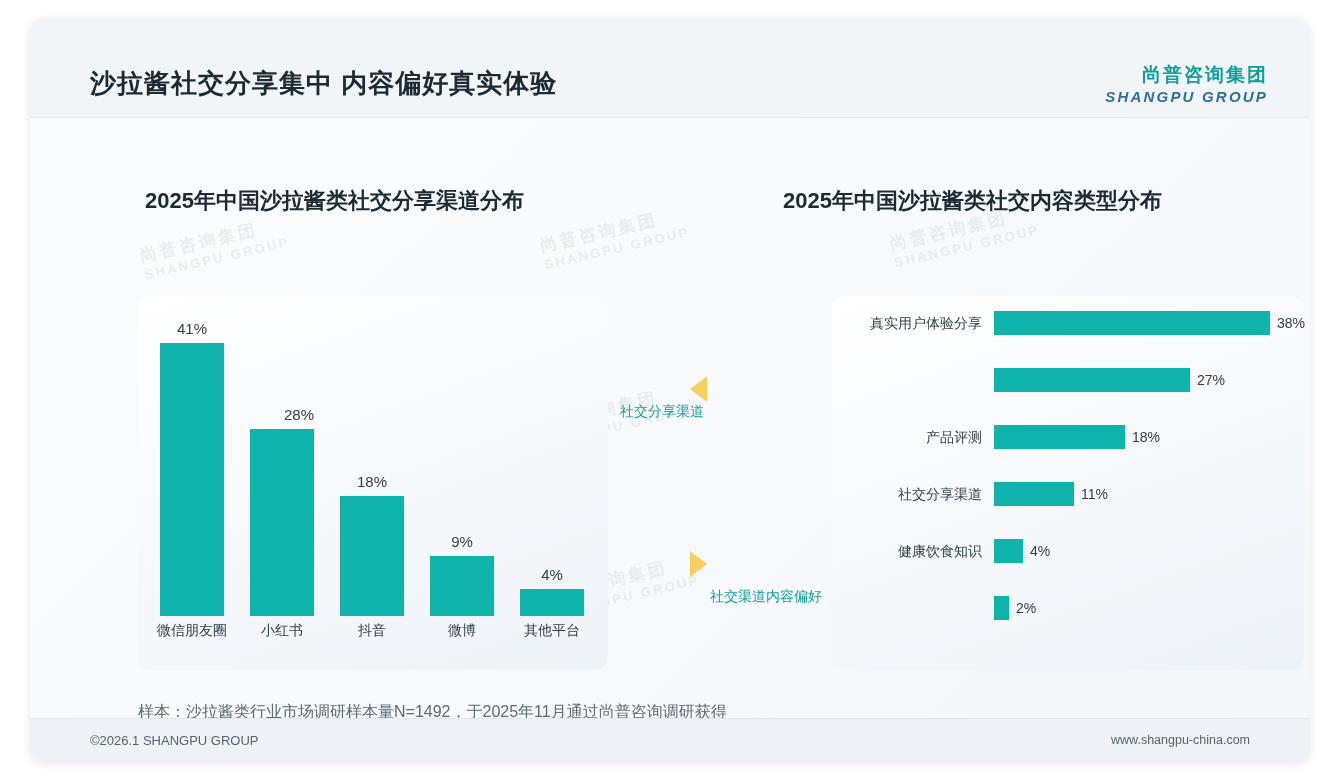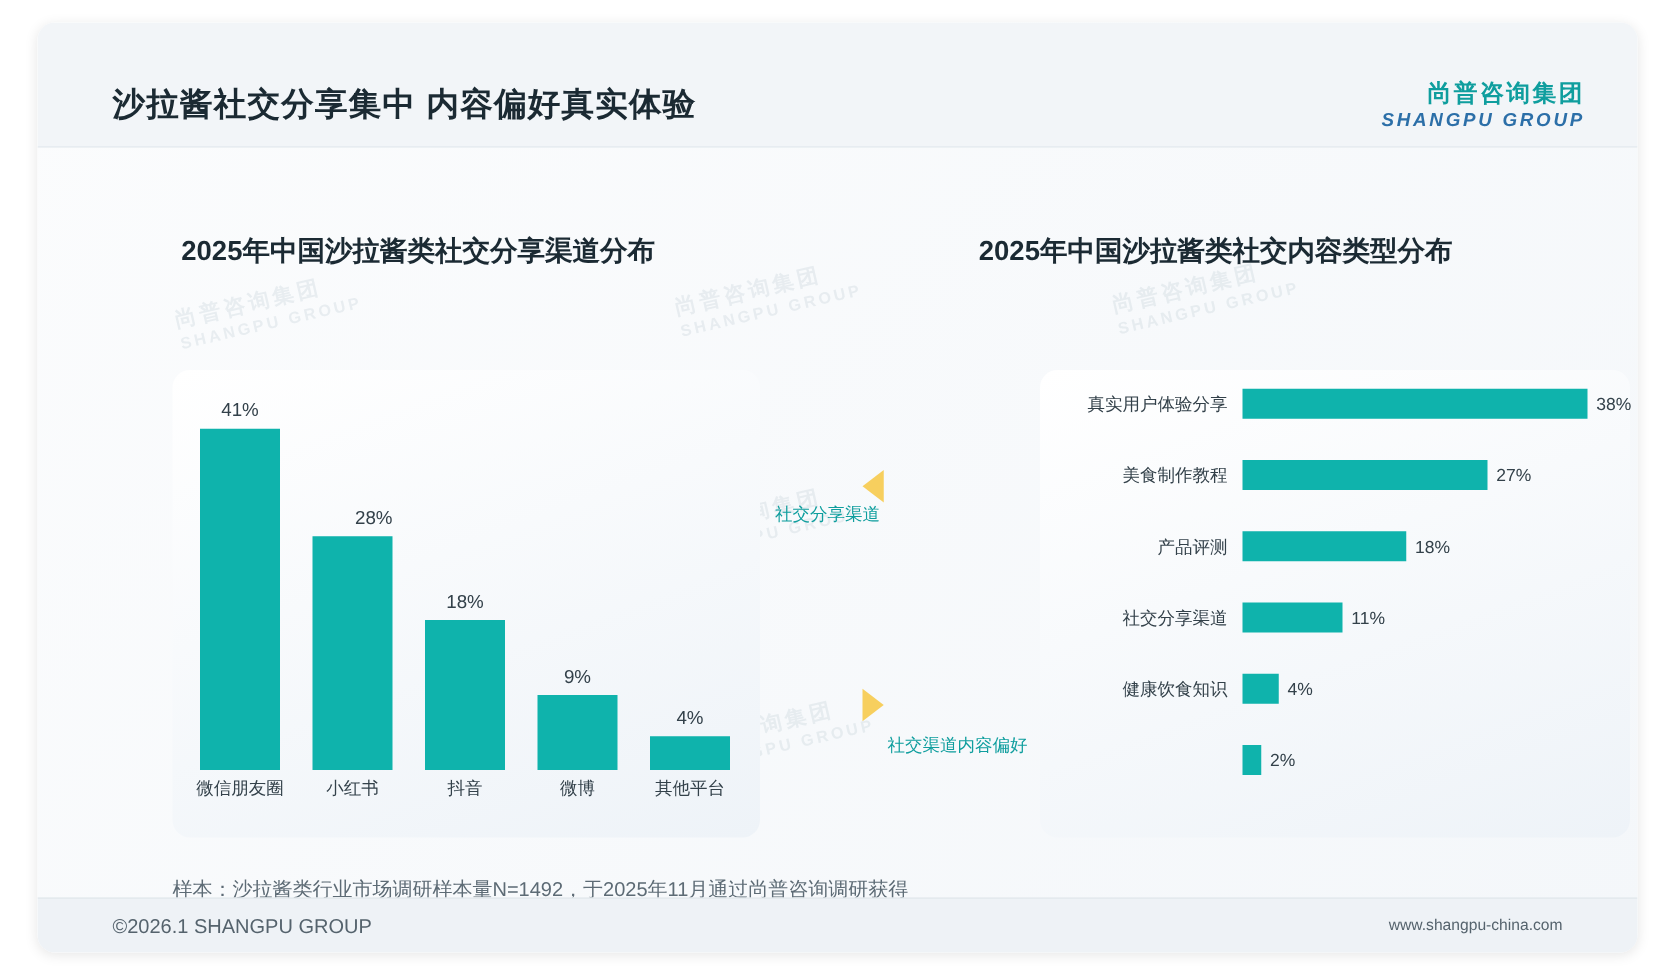--- a/index.html
+++ b/index.html
@@ -112,21 +112,21 @@
 
   
   .source-note {
     position: absolute; left: 108px; top: 684px;
     font-size: 16px; color: #5d6b75;
   }
   .footer-bar {
     position: absolute; left: 0; bottom: 0; width: 100%; height: 44px;
     background: #eef2f6; border-top: 1px solid #e1e7ec;
   }
-  .copyright { position: absolute; left: 60px; top: 14px; font-size: 16px; color: #55636d; }
+  .copyright { position: absolute; left: 60px; top: 14px; font-size: 13px; color: #55636d; }
   .website  { position: absolute; right: 60px; top: 14px; font-size: 12.5px; color: #55636d; }
 </style>
 </head>
 <body>
 
 <div id="slide">
 
   <div class="header">
     <div class="header-title">沙拉酱社交分享集中 内容偏好真实体验</div>
     <div class="logo">
@@ -206,21 +206,20 @@
       </div>
     </div>
 
   <div id="hchart">
       <div class="hrow" style="top: 0px;">
         <div class="hlabel">真实用户体验分享</div>
         <div class="hbar" style="width: 276px; background: rgb(15, 179, 172);"></div>
         <div class="hvalue" style="left: 445px;">38%</div>
       </div>
       <div class="hrow" style="top: 57px;">
-        <div class="hlabel">美食制作教程</div>
         <div class="hbar" style="width: 196px; background: rgb(15, 179, 172);"></div>
         <div class="hvalue" style="left: 365px;">27%</div>
       </div>
       <div class="hrow" style="top: 114px;">
         <div class="hlabel">产品评测</div>
         <div class="hbar" style="width: 131px; background: rgb(15, 179, 172);"></div>
         <div class="hvalue" style="left: 300px;">18%</div>
       </div>
       <div class="hrow" style="top: 171px;">
         <div class="hlabel">社交分享渠道</div>

